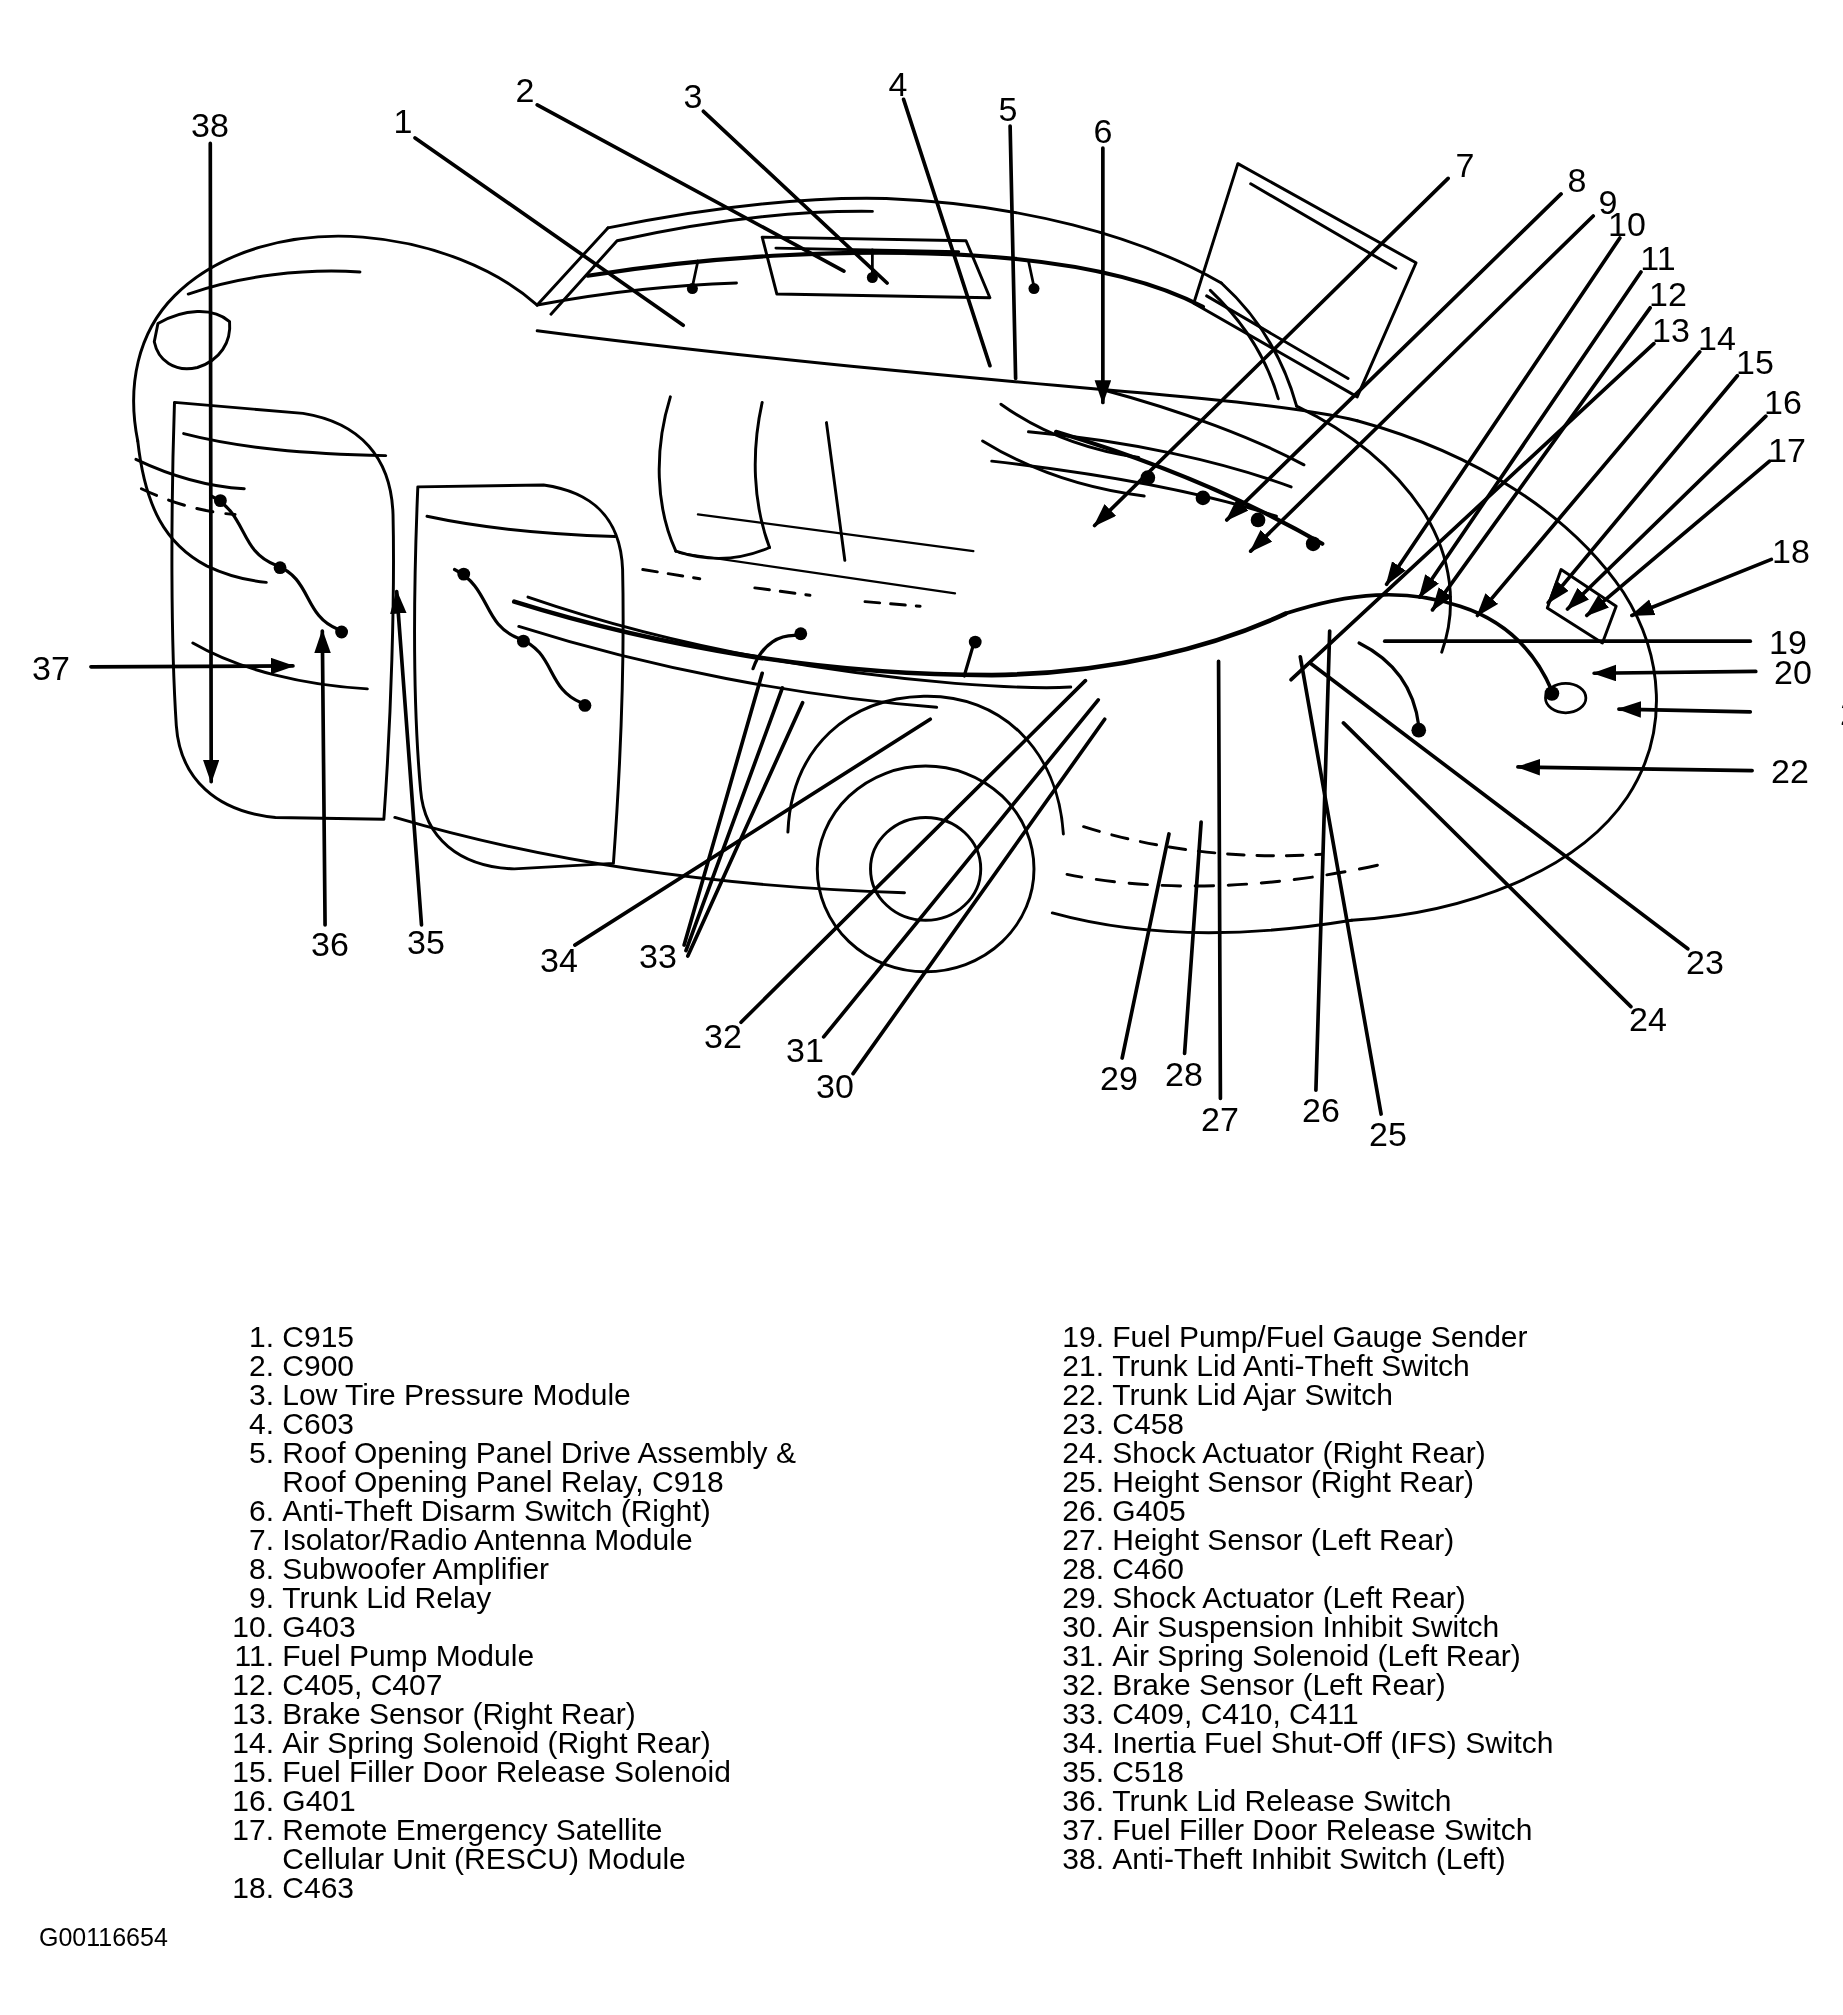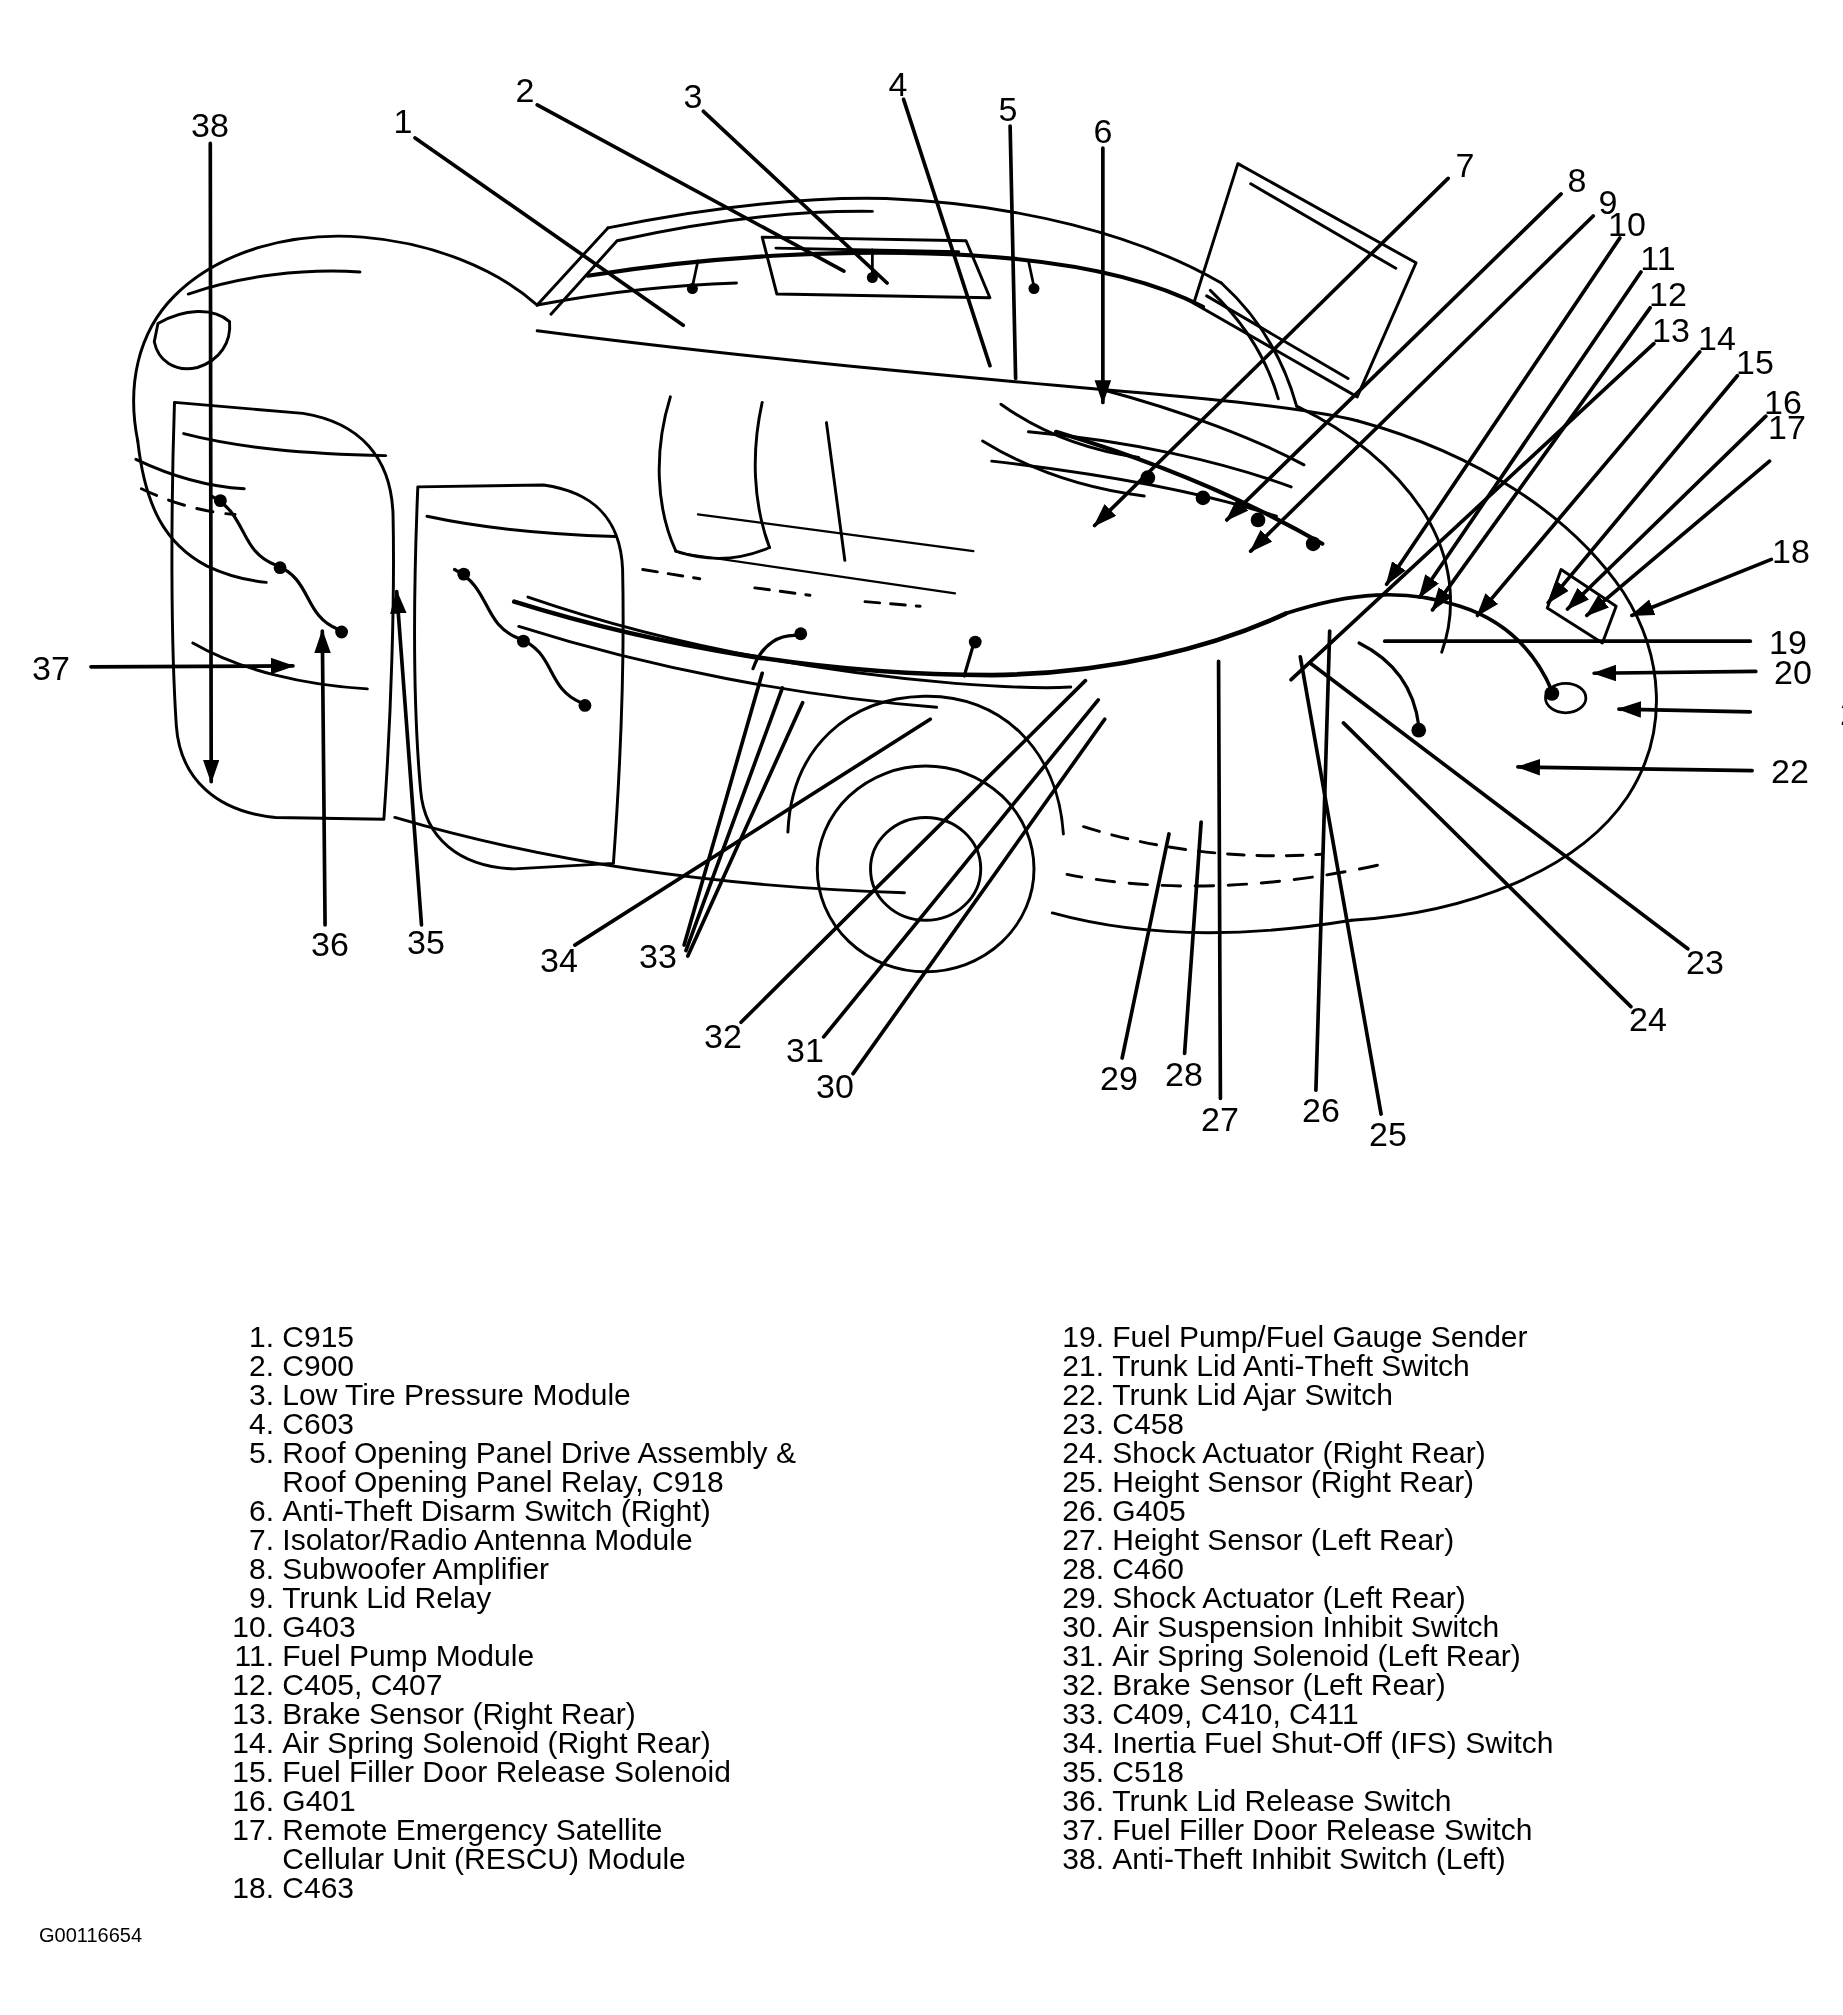--- a/index.html
+++ b/index.html
@@ -12,21 +12,21 @@
     position:absolute;transform:translate(-50%,-50%);
     font-size:34px;line-height:1;color:#000;white-space:nowrap;
   }
   .legend{position:absolute;top:1322px;}
   .legend.left{left:215px;width:588px;}
   .legend.right{left:1032px;width:569px;}
   .row{display:flex;align-items:flex-start;}
   .num{flex:0 0 59px;text-align:right;font-size:30px;line-height:29px;}
   .legend.right .num{flex:0 0 72px;}
   .lab{margin-left:8.3px;font-size:30px;line-height:29px;white-space:pre-line;}
-  .figid{position:absolute;left:39px;top:1925px;font-size:20px;line-height:1;}
+  .figid{position:absolute;left:39px;top:1925px;font-size:25px;line-height:1;}
 </style>
 </head>
 <body>
 
 <div class="stage">
 
   <svg viewBox="0 0 2007 2195" aria-hidden="true">
     <defs>
       <marker id="arr" markerWidth="30" markerHeight="24" refX="24" refY="9" orient="auto" markerUnits="userSpaceOnUse">
         <polygon points="0,0 26,9 0,18" fill="#000"></polygon>
@@ -181,21 +181,21 @@
   <span class="co" style="left:1465px;top:165px">7</span>
   <span class="co" style="left:1577px;top:180px">8</span>
   <span class="co" style="left:1608px;top:202px">9</span>
   <span class="co" style="left:1627px;top:224px">10</span>
   <span class="co" style="left:1658px;top:258px">11</span>
   <span class="co" style="left:1668px;top:294px">12</span>
   <span class="co" style="left:1671px;top:330px">13</span>
   <span class="co" style="left:1717px;top:338px">14</span>
   <span class="co" style="left:1755px;top:362px">15</span>
   <span class="co" style="left:1783px;top:402px">16</span>
-  <span class="co" style="left:1787px;top:427px">17</span>
+  <span class="co" style="left:1787px;top:450px">17</span>
   <span class="co" style="left:1791px;top:551px">18</span>
   <span class="co" style="left:1788px;top:642px">19</span>
   <span class="co" style="left:1793px;top:672px">20</span>
   <span class="co" style="left:1859px;top:713px">21</span>
   <span class="co" style="left:1790px;top:771px">22</span>
   <span class="co" style="left:1705px;top:962px">23</span>
   <span class="co" style="left:1648px;top:1019px">24</span>
   <span class="co" style="left:1388px;top:1134px">25</span>
   <span class="co" style="left:1321px;top:1110px">26</span>
   <span class="co" style="left:1220px;top:1119px">27</span>

